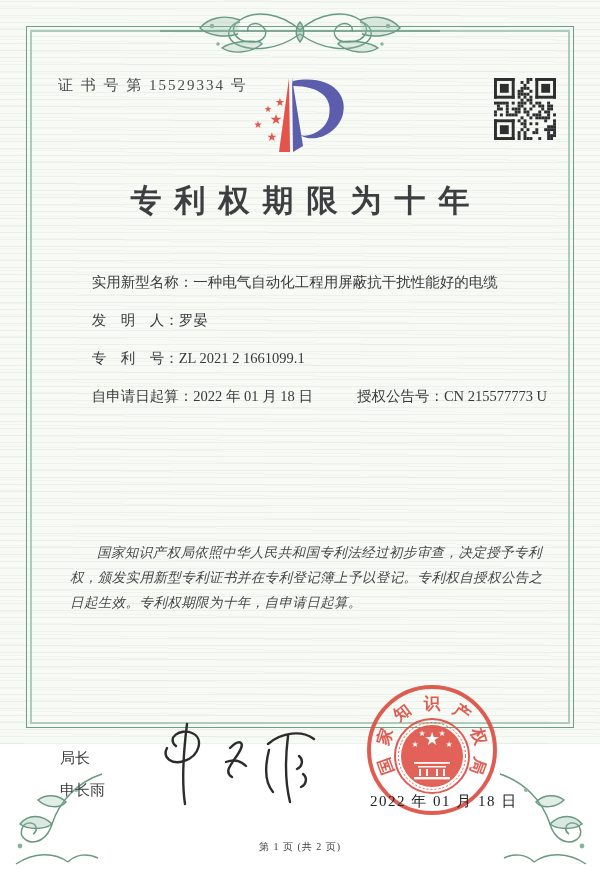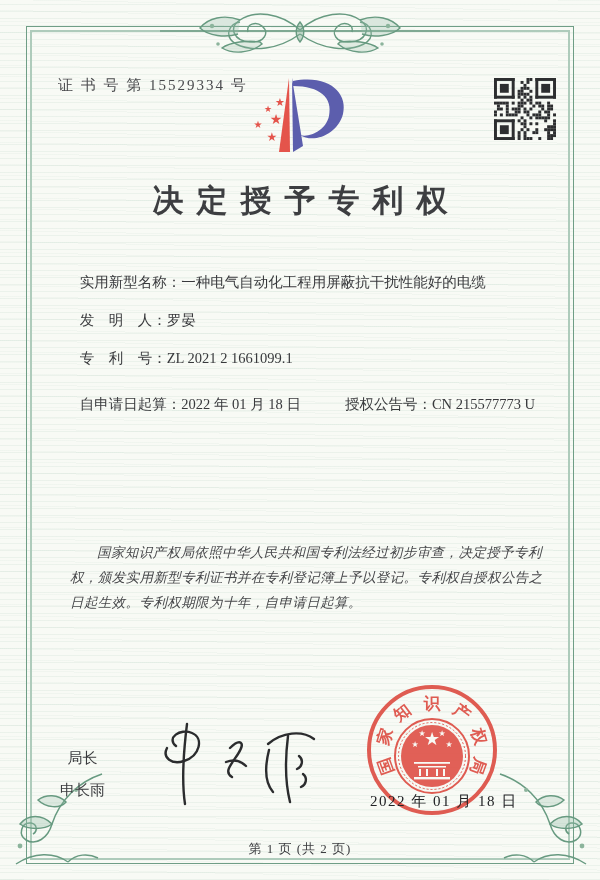--- a/index.html
+++ b/index.html
@@ -3,21 +3,21 @@
 <meta charset="utf-8">
 <style>
   html,body{margin:0;padding:0;}
   body{
     width:600px;height:880px;
     font-family:"Liberation Serif","DejaVu Serif",serif;
     background:#ffffff;
     overflow:hidden;
   }
   .page{
-    position:relative;width:600px;height:880px;
+    position:relative;width:600px;height:744px;
     background:
       repeating-linear-gradient(0deg, rgba(120,170,145,0.10) 0 1px, transparent 1px 7px),
       repeating-linear-gradient(1.2deg, rgba(120,170,145,0.06) 0 1px, transparent 1px 11px),
       #f8faf5;
   }
   .frame{
     position:absolute;left:30px;top:30px;right:30px;bottom:20px;
     border:2px solid #aecbbb;
     outline:1px solid #6f9e86;
     outline-offset:3px;
@@ -28,38 +28,38 @@
     position:absolute;left:58px;top:76px;
     font-size:15px;color:#4a4b4e;letter-spacing:2px;white-space:pre;
   }
   .logo{position:absolute;left:230px;top:72px;width:142px;height:94px;}
   .qr{position:absolute;left:494px;top:78px;width:62px;height:62px;}
   .doc-title{
     position:absolute;left:0;top:180px;width:100%;
     text-align:center;font-size:31px;font-weight:600;color:#3d3e41;
     letter-spacing:13px;text-indent:13px;
   }
-  .fields{position:absolute;left:58px;top:256px;right:38px;font-family:Liberation Serif, serif;}
+  .fields{position:absolute;left:70px;top:256px;right:38px;font-family:Liberation Serif, serif;}
   .field-row{margin-bottom:16px;height:22px;font-size:14.5px;color:#3a3b3e;white-space:pre;}
   .field-label{display:inline-block;white-space:pre;color:#3a3b3e;}
   .field-value{white-space:pre;color:#38393c;}
-  .field-label2{margin-left:44px;white-space:pre;margin-top:8px;}
+  .field-label2{margin-left:44px;white-space:pre;}
   .paragraphs{position:absolute;left:58px;right:44px;top:528px;
     font-size:13.5px;line-height:25px;color:#46474a;font-style:italic;letter-spacing:0.4px;}
   .paragraphs p{margin:12px;text-indent:2em;}
-  .signer{position:absolute;left:60px;top:742px;font-size:15px;color:#3a3b3e;line-height:32px;text-align:center;}
+  .signer{position:absolute;left:60px;top:742px;font-size:15px;color:#3a3b3e;line-height:32px;}
   .signature{position:absolute;left:138px;top:716px;width:210px;height:95px;}
   .seal{position:absolute;left:364px;top:682px;width:136px;height:136px;opacity:0.92;}
   .seal-date{
     position:absolute;left:370px;top:792px;z-index:3;
     font-size:15px;color:#222326;letter-spacing:1.5px;white-space:pre;
   }
   .footer{
     position:absolute;left:0;top:840px;width:100%;text-align:center;
-    font-size:13px;color:#3c3d40;letter-spacing:1px;
+    font-size:10px;color:#3c3d40;letter-spacing:1px;
   }
   svg text.star{font-family:"DejaVu Sans",sans-serif;}
 </style>
 </head>
 <body>
 
 <div class="page">
 
   <div class="frame"></div>
 
@@ -256,21 +256,21 @@
         <rect x="23.62" y="59.05" width="2.95" height="2.95" fill="#2d2e30"></rect>
         <rect x="29.52" y="59.05" width="2.95" height="2.95" fill="#2d2e30"></rect>
         <rect x="32.48" y="59.05" width="2.95" height="2.95" fill="#2d2e30"></rect>
         <rect x="35.43" y="59.05" width="2.95" height="2.95" fill="#2d2e30"></rect>
         <rect x="44.29" y="59.05" width="2.95" height="2.95" fill="#2d2e30"></rect>
         <rect x="53.14" y="59.05" width="2.95" height="2.95" fill="#2d2e30"></rect>
         <rect x="56.10" y="59.05" width="2.95" height="2.95" fill="#2d2e30"></rect>
       </svg>
   </div>
 
-  <div class="doc-title">决定授予专利权</div>
+  <div class="doc-title">专利权期限为十年</div>
 
   <div class="fields">
     <div class="field-row">
       <span class="field-label">实用新型名称：</span><span class="field-value">一种电气自动化工程用屏蔽抗干扰性能好的电缆</span>
     </div>
     <div class="field-row">
       <span class="field-label">发　明　人：</span><span class="field-value">罗晏</span>
     </div>
     <div class="field-row">
       <span class="field-label">专　利　号：</span><span class="field-value">ZL 2021 2 1661099.1</span>

